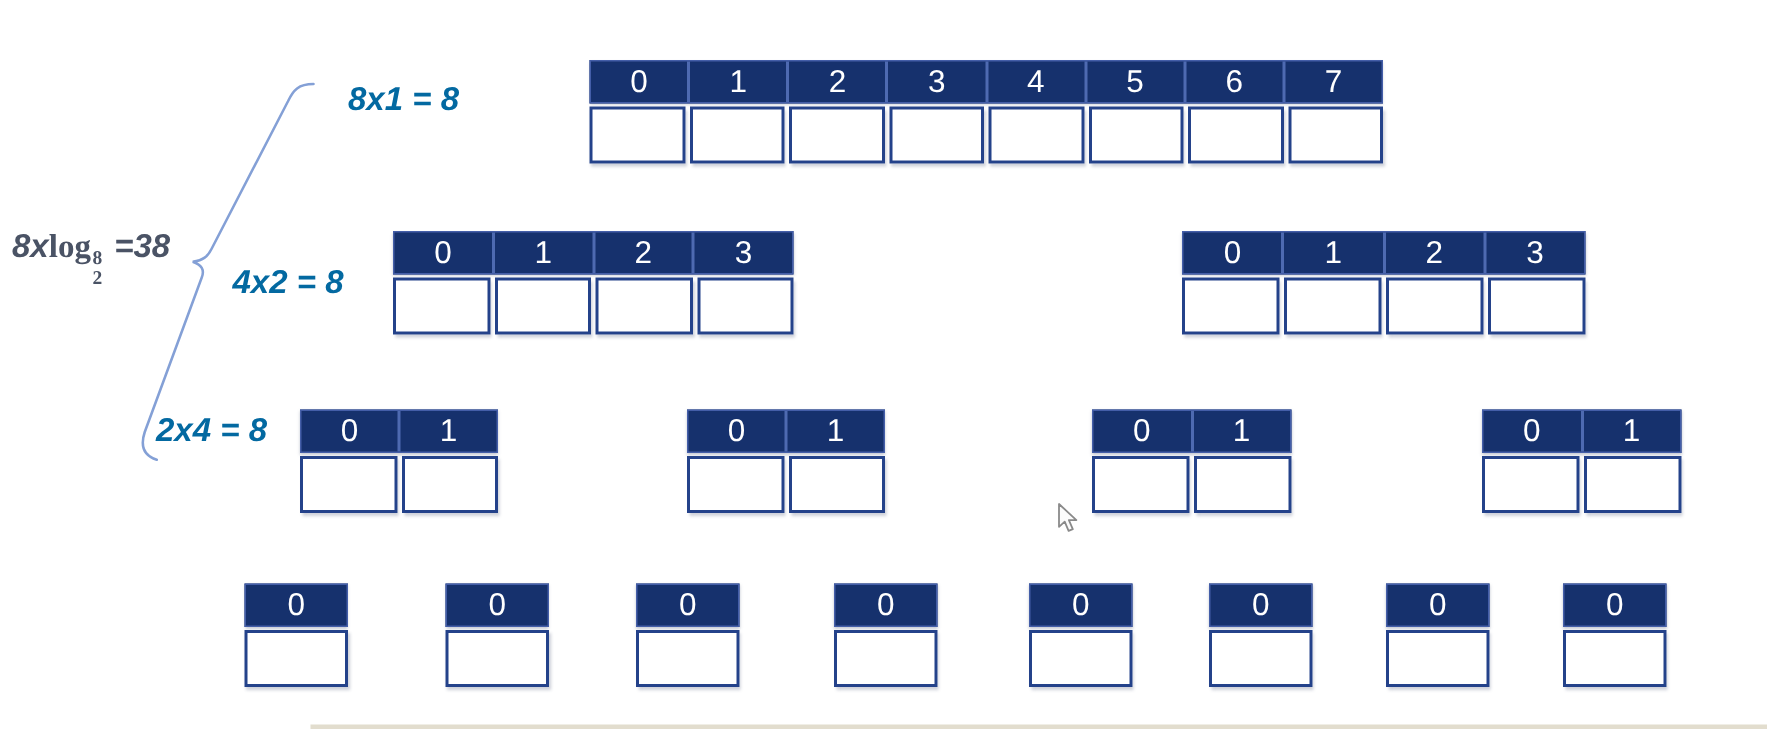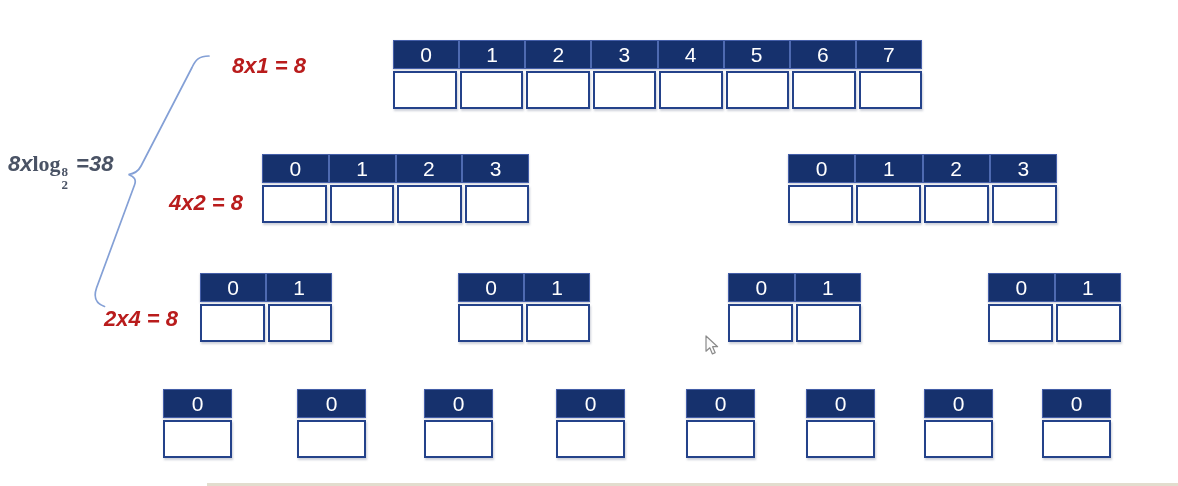--- a/index.html
+++ b/index.html
@@ -16,21 +16,21 @@
   .overlay { position: absolute; left: 0; top: 0; pointer-events: none; }
 
   
   .lvl-label {
     position: absolute;
     font-family: "Liberation Sans", sans-serif;
     font-weight: bold;
     font-style: italic;
     font-size: 22px;
     line-height: 1;
-    color: #b91c1c;
+    color: #0369a1;
     white-space: nowrap;
   }
 
   
   .formula {
     position: absolute;
     left: 8px; top: 153px;
     font-size: 22px;
     line-height: 1;
     color: #4a5365;
@@ -129,21 +129,21 @@
         <div class="bcell"></div>
         <div class="bcell"></div>
         <div class="bcell"></div>
         <div class="bcell"></div>
         <div class="bcell"></div>
         <div class="bcell"></div>
         <div class="bcell"></div>
         <div class="bcell"></div>
       </div>
     </div>
-    <div class="lvl-label" style="left: 155px; top: 192px; margin-left: 14px;">4x2 = 8</div>
+    <div class="lvl-label" style="left: 155px; top: 177px;">4x2 = 8</div>
     <div class="array" style="left: 262px; top: 154px; width: 267px;">
       <div class="array-header">
         <div class="hcell">0</div>
         <div class="hcell">1</div>
         <div class="hcell">2</div>
         <div class="hcell">3</div>
       </div>
       <div class="array-body">
         <div class="bcell"></div>
         <div class="bcell"></div>
@@ -158,21 +158,21 @@
         <div class="hcell">2</div>
         <div class="hcell">3</div>
       </div>
       <div class="array-body">
         <div class="bcell"></div>
         <div class="bcell"></div>
         <div class="bcell"></div>
         <div class="bcell"></div>
       </div>
     </div>
-    <div class="lvl-label" style="left: 104px; top: 308px;">2x4 = 8</div>
+    <div class="lvl-label" style="left: 104px; top: 276px;">2x4 = 8</div>
     <div class="array" style="left: 200px; top: 273px; width: 132px;">
       <div class="array-header">
         <div class="hcell">0</div>
         <div class="hcell">1</div>
       </div>
       <div class="array-body">
         <div class="bcell"></div>
         <div class="bcell"></div>
       </div>
     </div>

